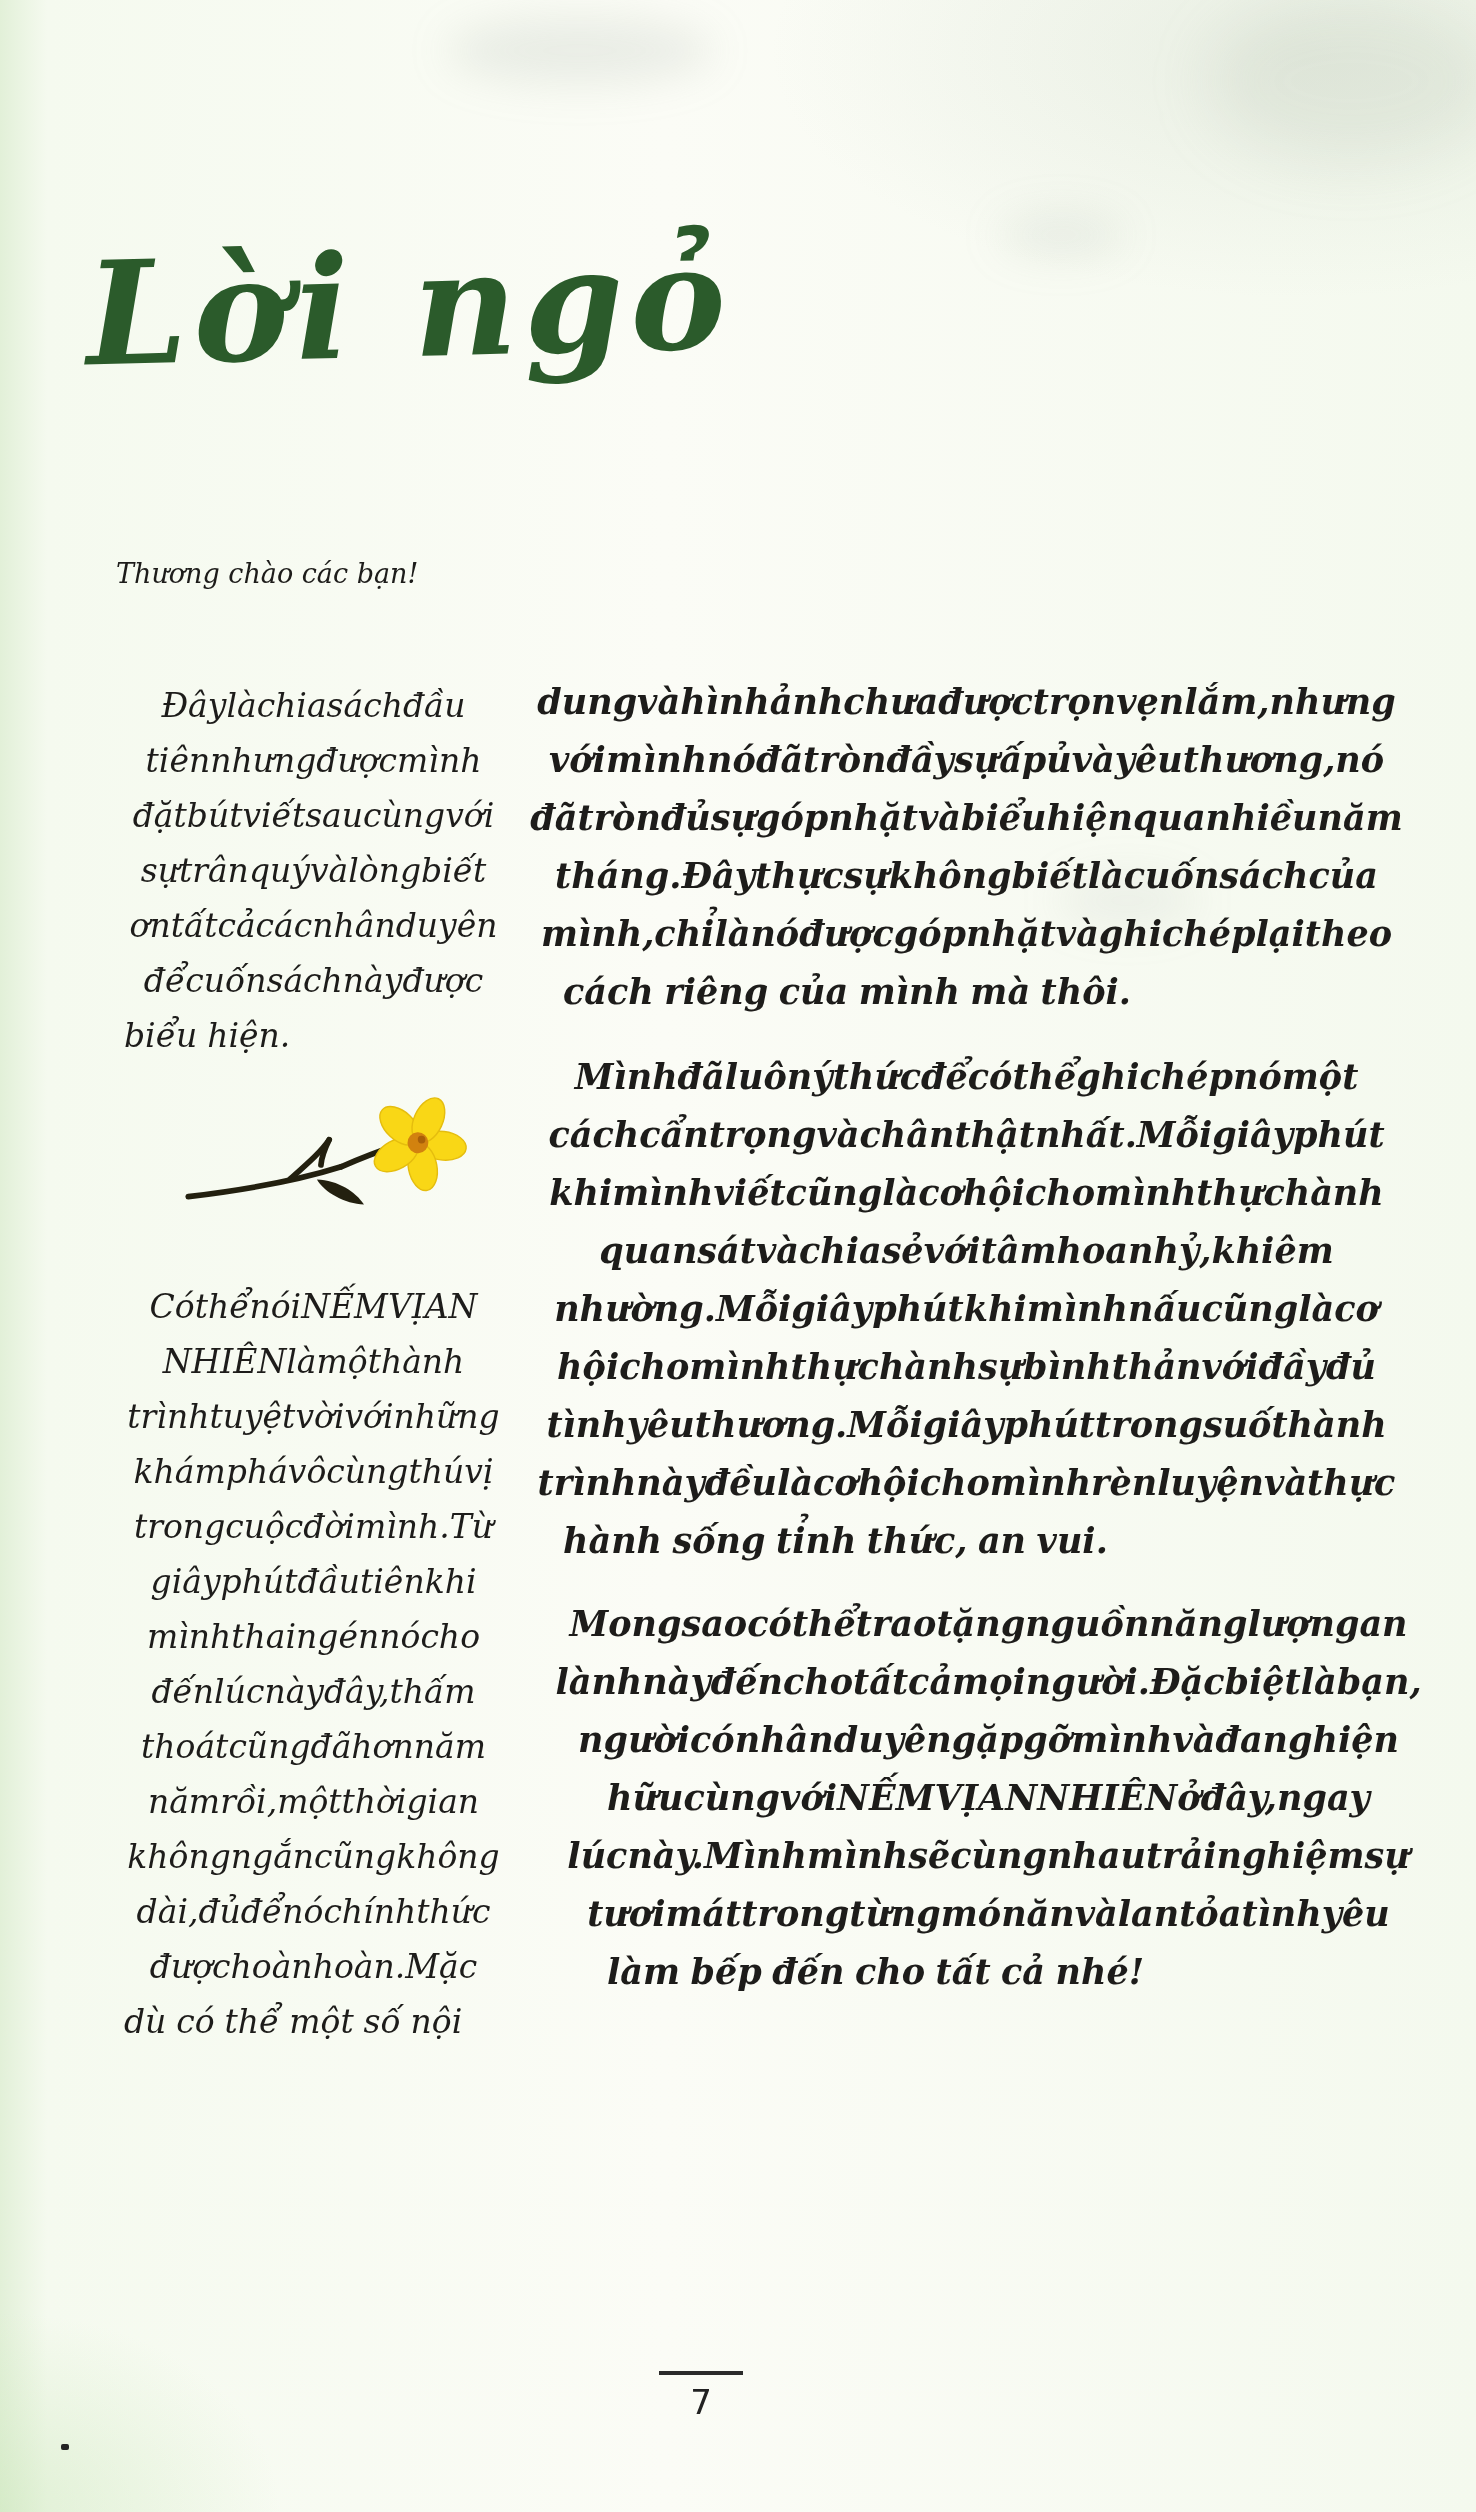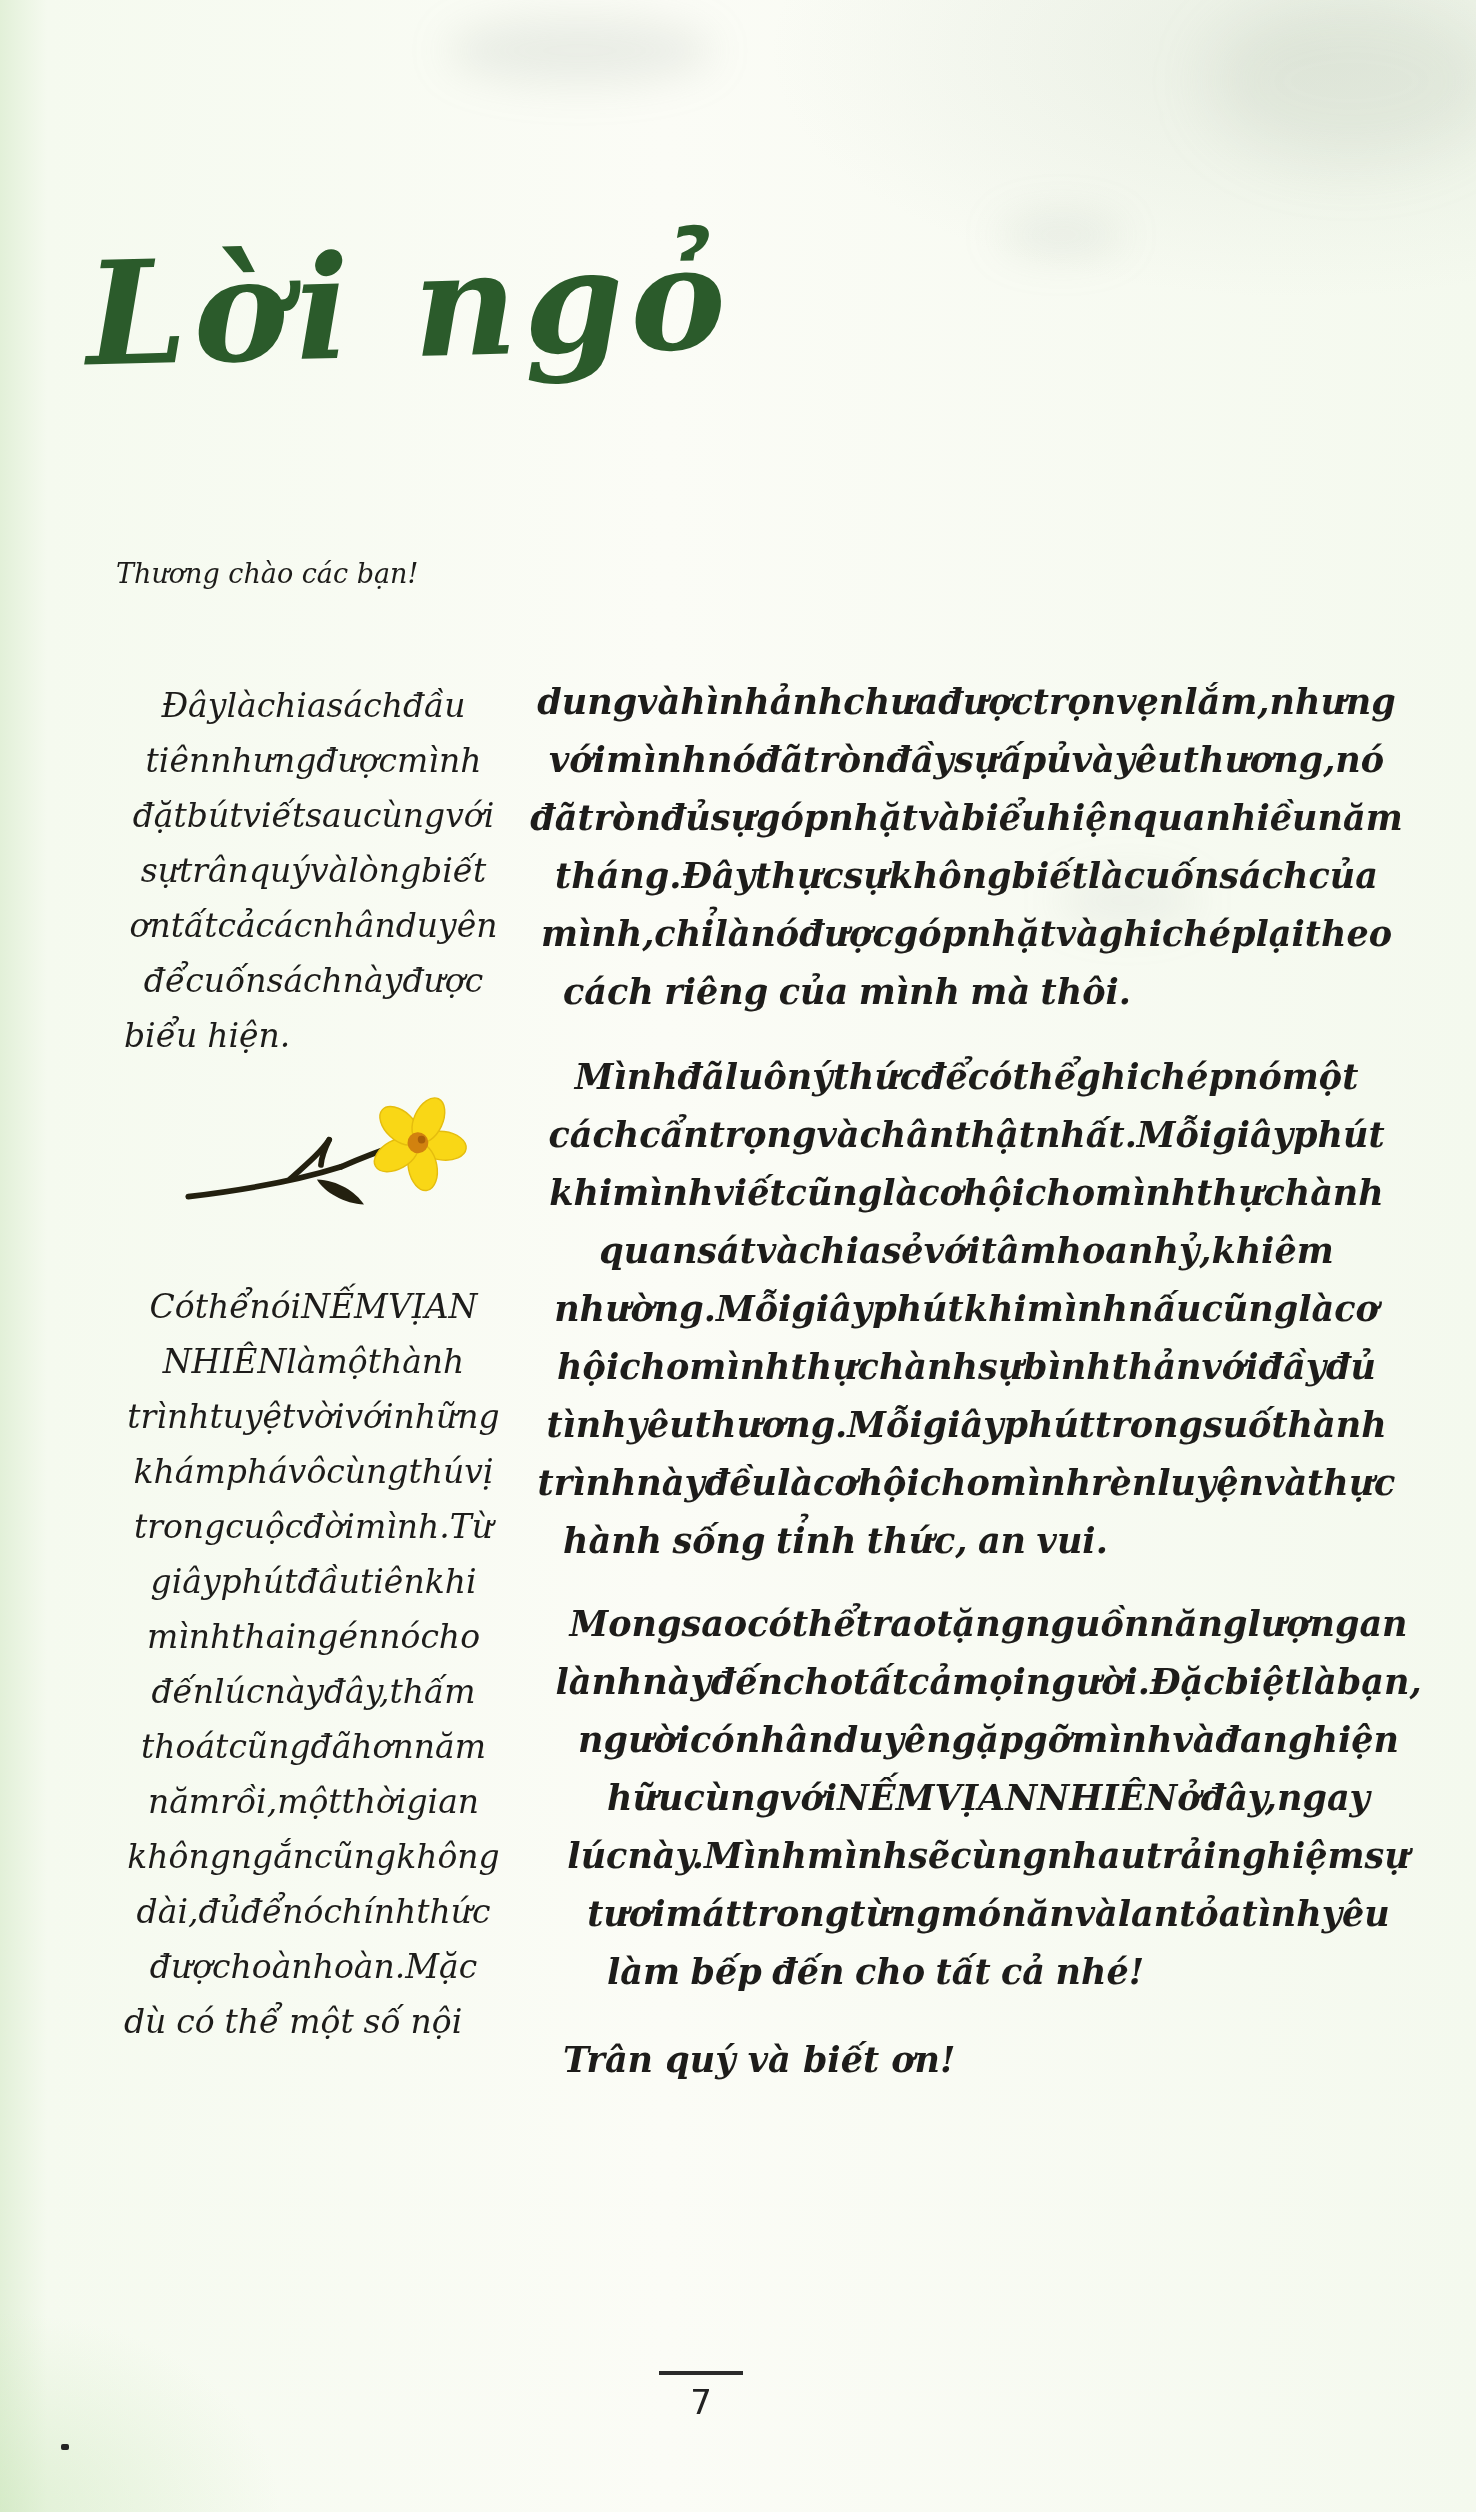--- a/index.html
+++ b/index.html
@@ -523,21 +523,20 @@
         <div class="tline tline-last">
           <span>làm</span>
           <span>bếp</span>
           <span>đến</span>
           <span>cho</span>
           <span>tất</span>
           <span>cả</span>
           <span>nhé!</span>
         </div>
       </div>
-    <div class="closing">Trân quý và biết ơn!</div>
   </div>
 
   <div class="footer">
     <div class="footer-rule"></div>
     <div class="footer-number">7</div>
   </div>
 
   <div class="speck"></div>
 
 </div>

